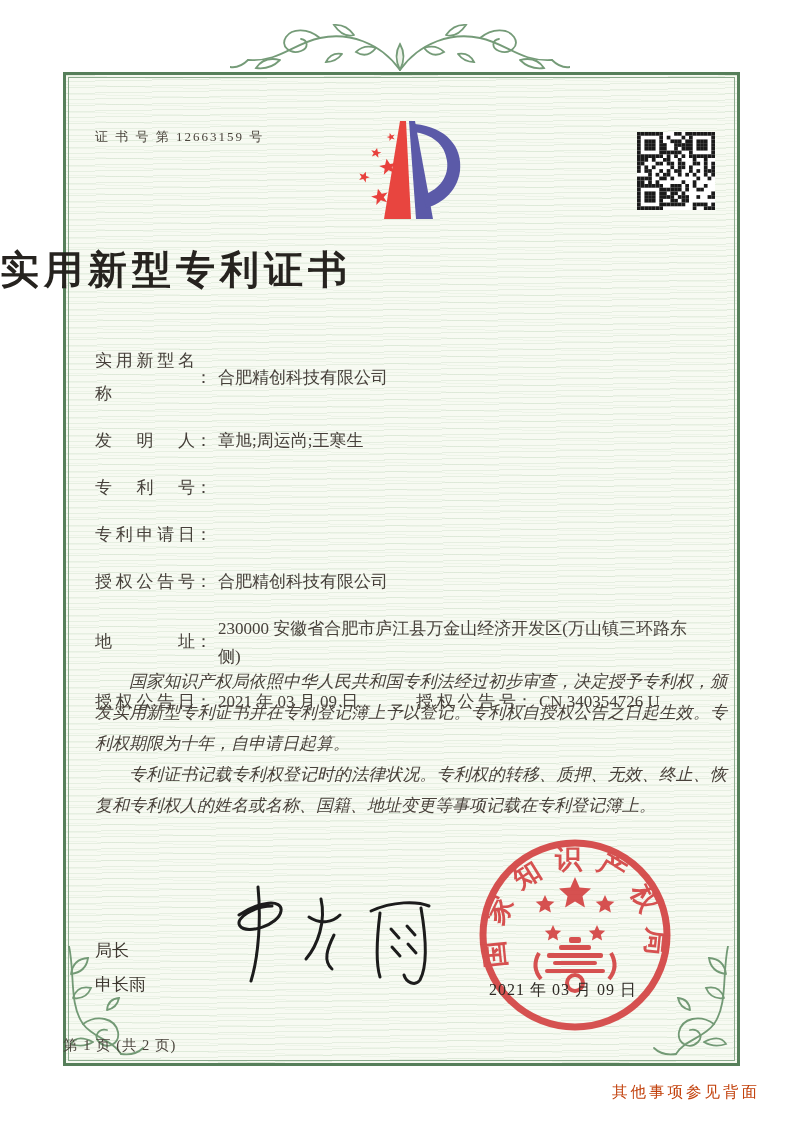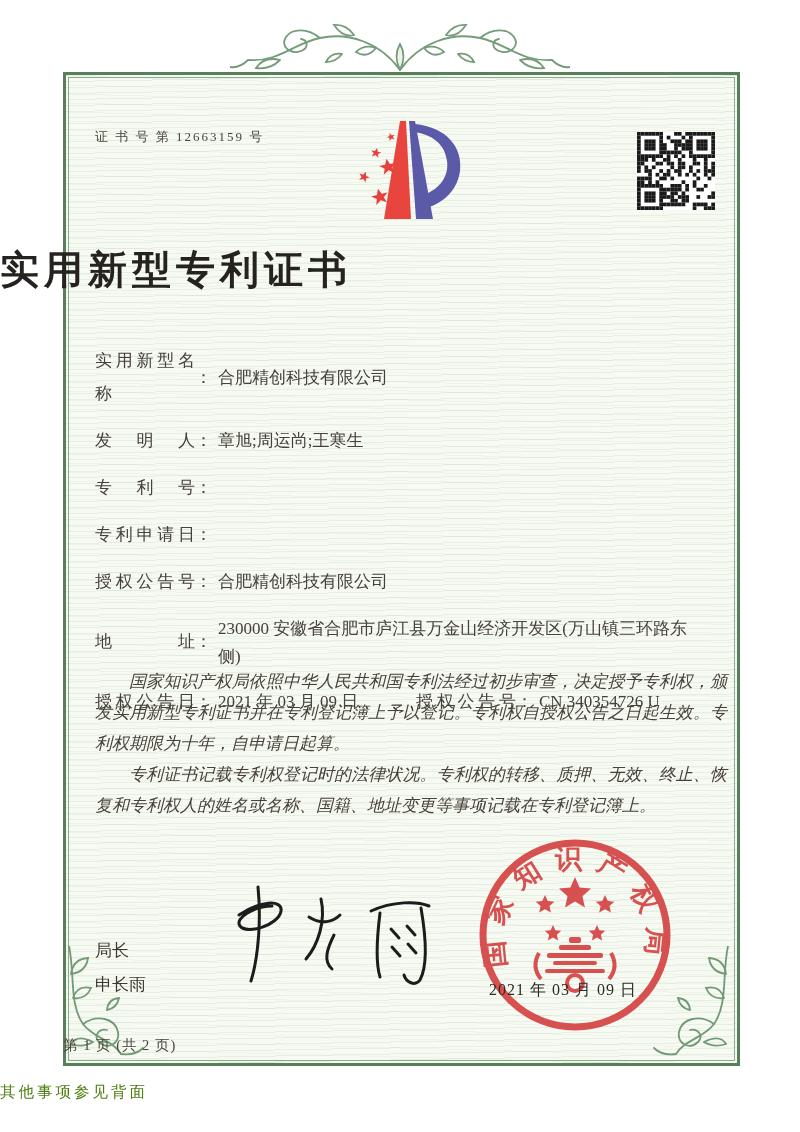--- a/index.html
+++ b/index.html
@@ -39,22 +39,22 @@
   .paras{left:95px;top:666px;width:632px;font-size:17px;line-height:31px;
     color:#48413a;text-align:justify;font-style:italic;}
   .paras p{margin:0;text-indent:2em;}
   .issuer{left:95px;top:918px;font-size:17px;line-height:34px;color:#3e3830;margin-top:16px;}
   .sig-svg{left:205px;top:875px;}
   .seal-wrap{left:473px;top:833px;width:204px;height:204px;}
   .seal-date{left:489px;top:980px;width:190px;font-size:16px;color:#2e2a25;
     letter-spacing:1px;z-index:5;}
   .pagination{left:63px;top:1036px;width:671px;font-size:14.5px;
     color:#4a443c;letter-spacing:1px;}
-  .back-note{left:0;top:1082px;width:760px;text-align:left;font-size:15.5px;
-    color:#4d7c0f;letter-spacing:3px;}
+  .back-note{left:0;top:1082px;width:760px;text-align:right;font-size:15.5px;
+    color:#c2410c;letter-spacing:3px;}
   .logo{left:342px;top:115px;}
   .qr{left:637px;top:132px;}
   .flourish-top{left:230px;top:20px;}
   .corner-bl{left:63px;bottom:66px;}
   .corner-br{right:66px;bottom:66px;transform:scaleX(-1);}
   svg{display:block;}
 </style>
 </head>
 <body>
 

